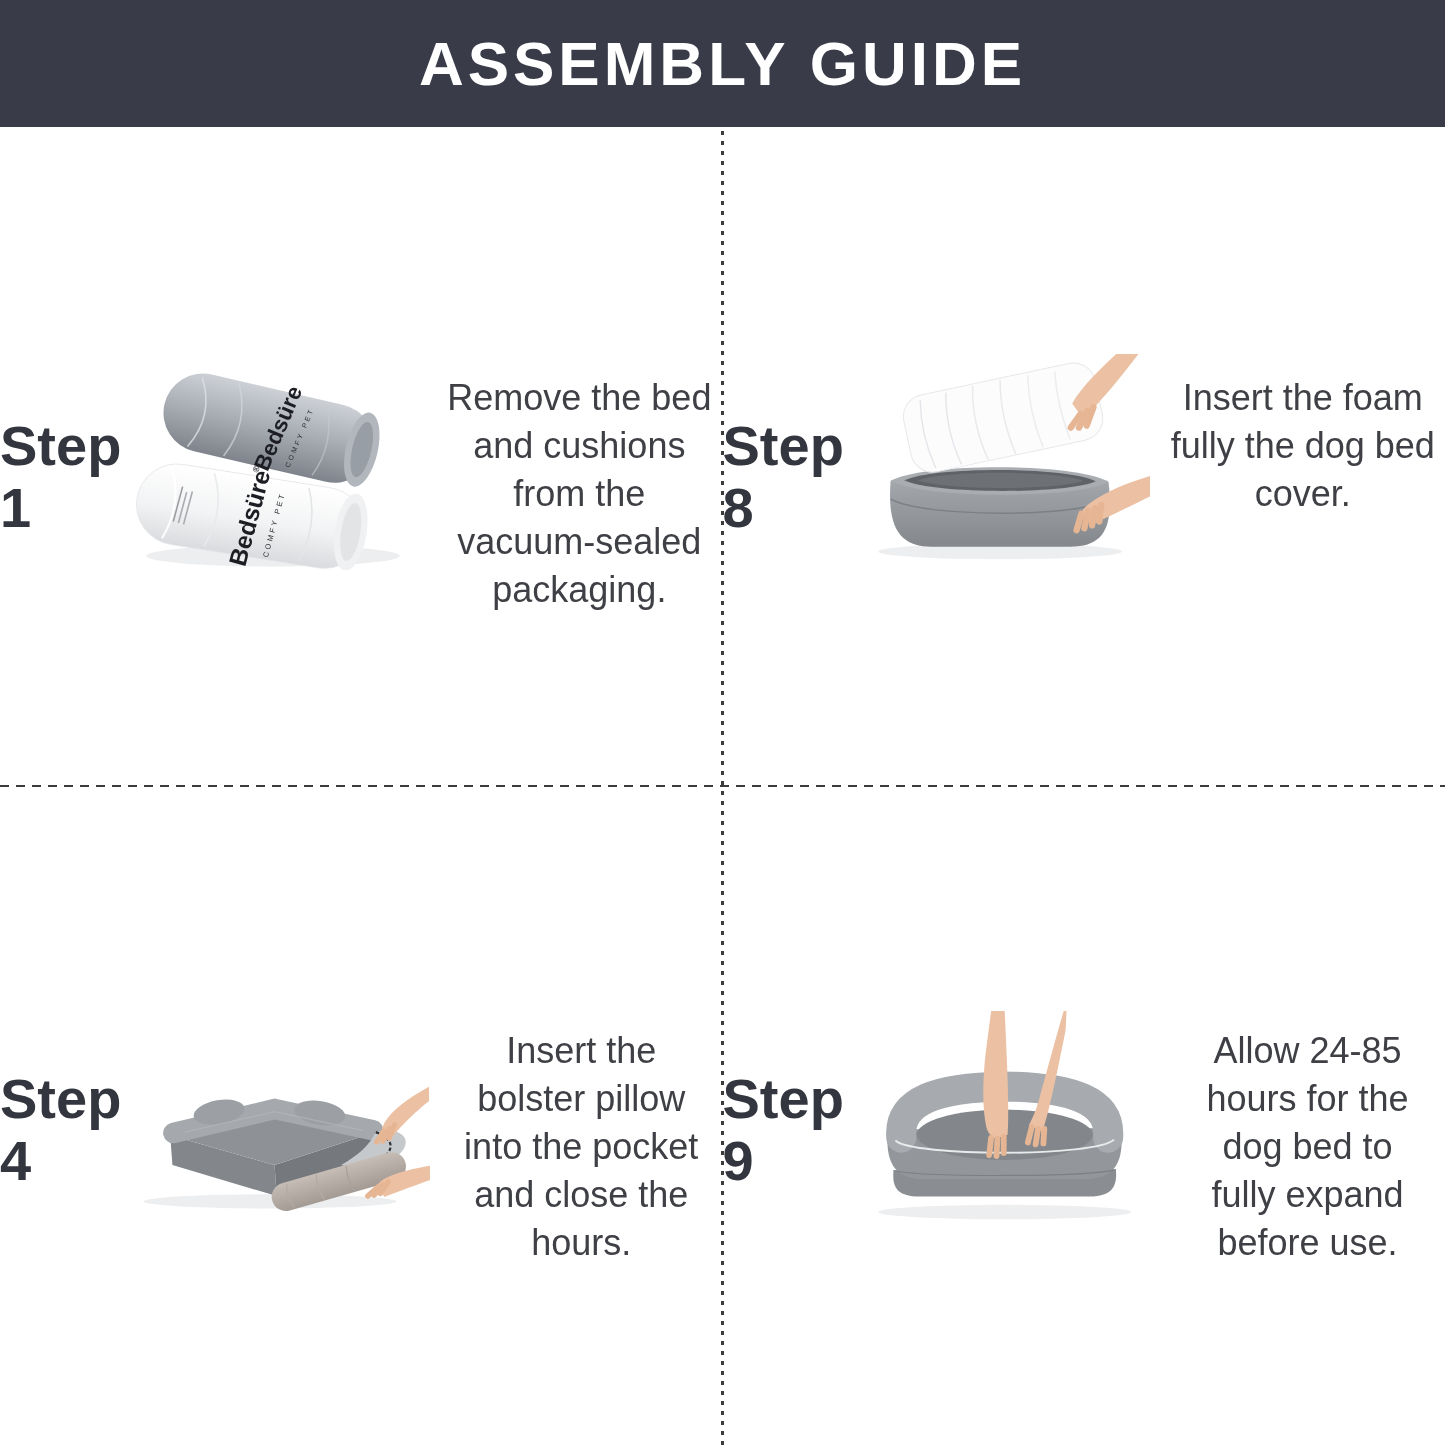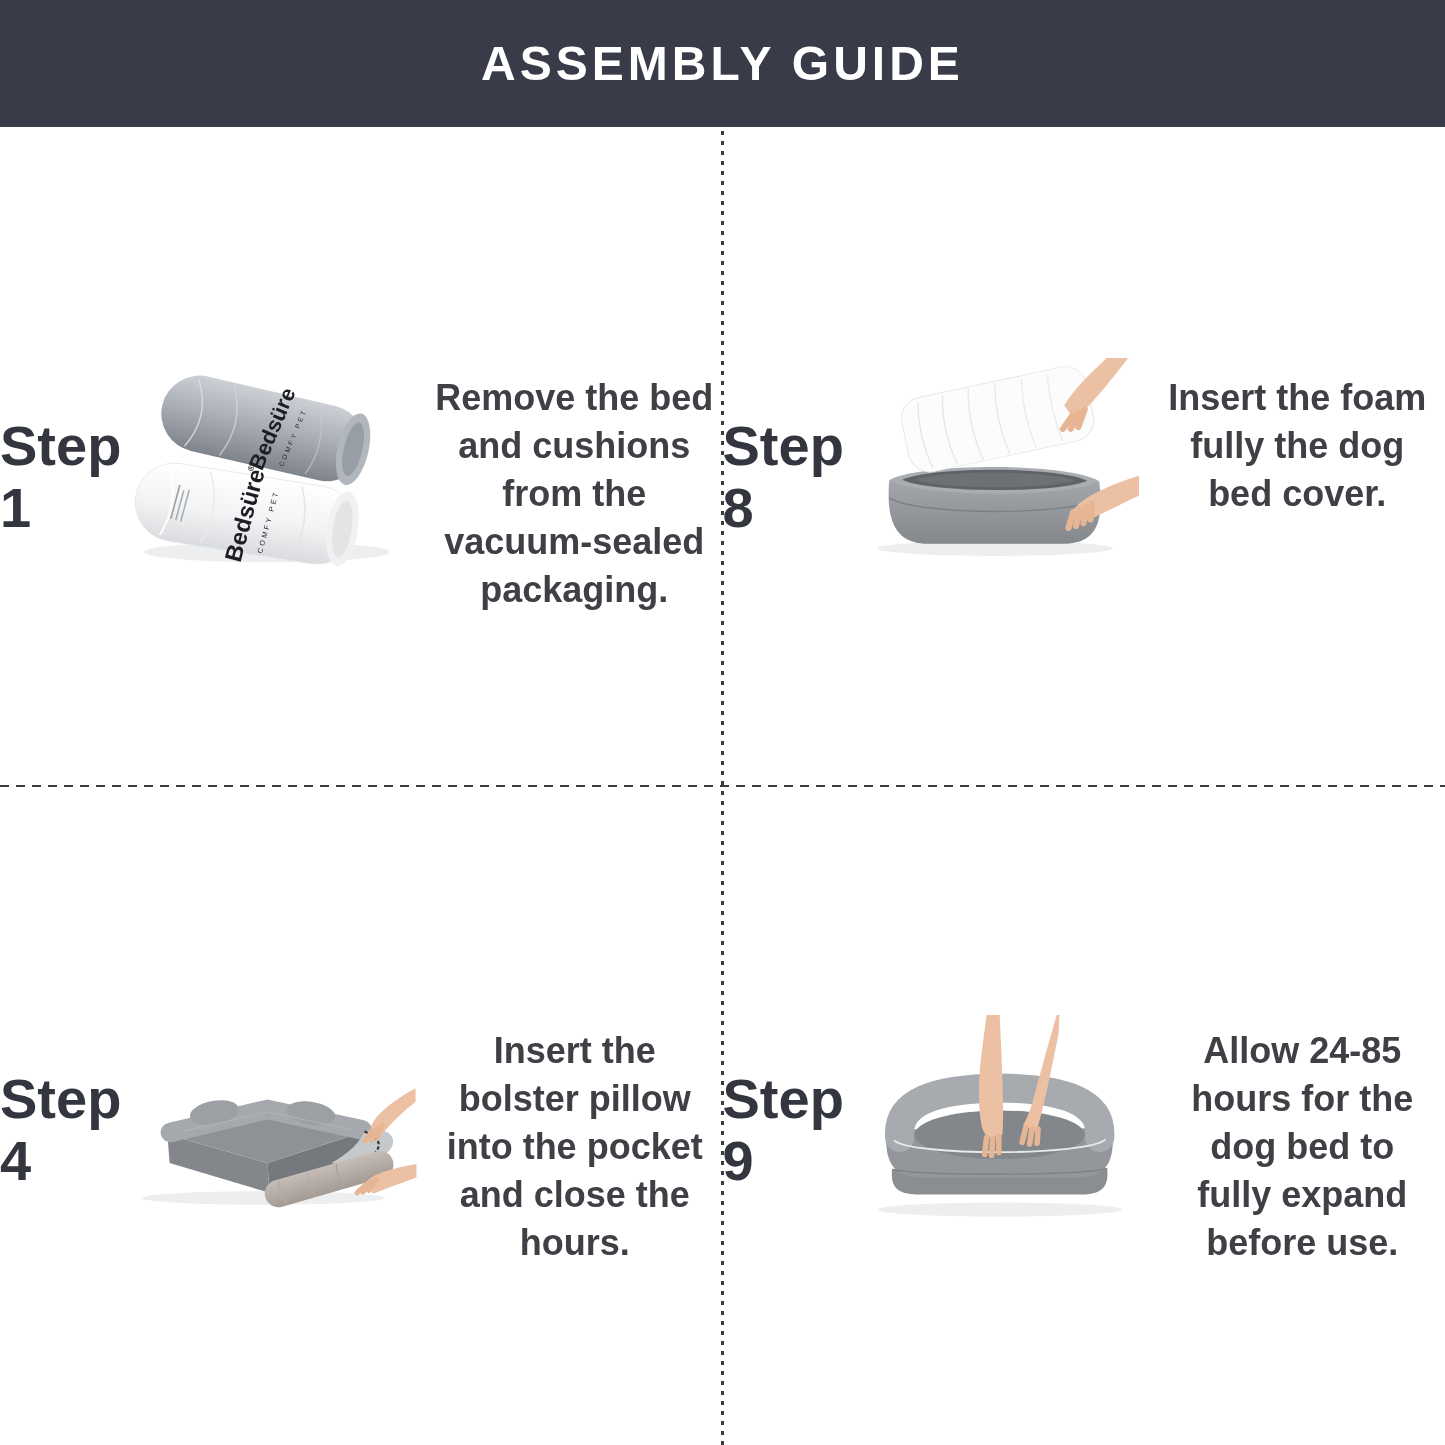--- a/index.html
+++ b/index.html
@@ -12,21 +12,21 @@
     overflow: hidden;
   }
   .header {
     position: absolute; top: 0; left: 0;
     width: 1445px; height: 127px;
     background: #393c48;
     display: flex; align-items: center; justify-content: center;
   }
   .header h1 {
     margin: 0;
-    font-size: 48px; font-weight: 700;
+    font-size: 62px; font-weight: 700;
     letter-spacing: 4px;
     color: #ffffff;
   }
   .grid {
     position: absolute; top: 127px; left: 0;
     width: 1445px; height: 1318px;
     display: grid;
     grid-template-columns: 1fr 1fr;
     grid-template-rows: 1fr 1fr;
   }
@@ -45,21 +45,21 @@
     flex: 1 1 auto; min-height: 0;
     width: 100%;
     display: flex; align-items: center; justify-content: center;
     padding: 10px 0 6px 0;
   }
   .art svg { height: 100%; max-width: 96%; }
   .caption {
     height: 104px;
     margin: 0 0 62px 4px;
     padding: 0 8px;
-    font-size: 36px; font-weight: 700;
+    font-size: 36px; font-weight: 400;
     line-height: 1.34;
     color: #3e4045;
     text-align: center;
     white-space: pre-line;
   }
   .row2 .caption { margin-bottom: 74px; }
   .divider-v {
     position: absolute;
     left: 721px; top: 131px;
     width: 3px; height: 1314px;

